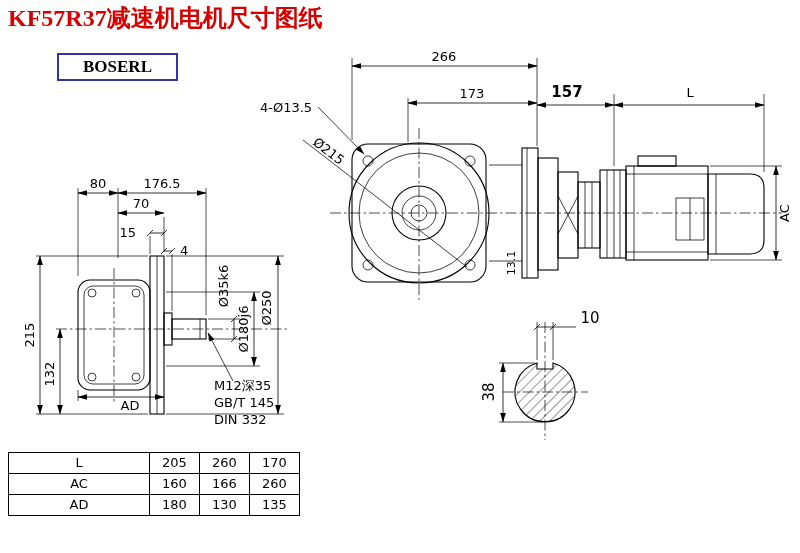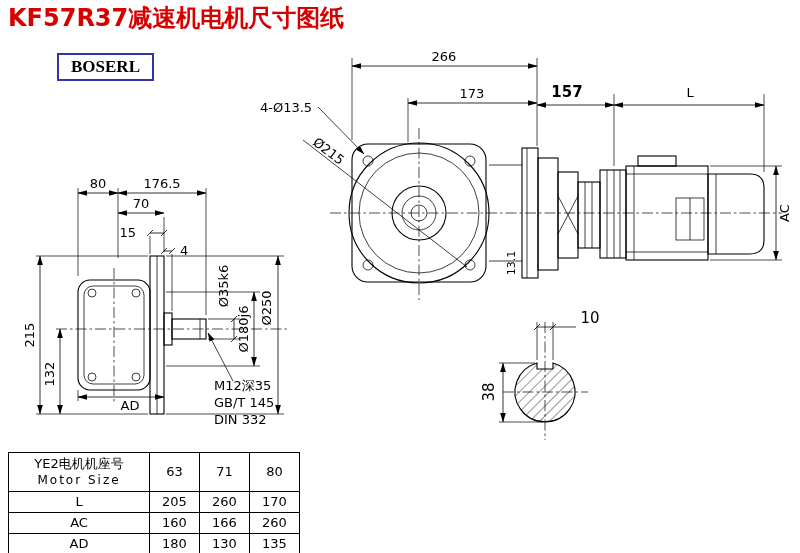--- a/index.html
+++ b/index.html
@@ -1,19 +1,19 @@
 <!DOCTYPE html>
 <html><head>
 <meta charset="utf-8">
 <style>
   html,body{margin:0;padding:0;background:#fff;}
   #page{position:relative;width:800px;height:553px;background:#fff;overflow:hidden;
         font-family:"DejaVu Sans","Liberation Sans",sans-serif;}
-  #title{position:absolute;left:8px;top:2px;font-size:24px;font-weight:bold;color:#d60000;white-space:nowrap;}
-  #logo{position:absolute;left:57px;top:53px;border:2px solid #3434a8;padding:2px 12px;
+  #title{position:absolute;left:8px;top:2px;font-size:24px;font-weight:bold;color:#d60000;white-space:nowrap;font-family:Liberation Serif, serif;}
+  #logo{position:absolute;left:57px;top:53px;border:2px solid #3434a8;padding:2px 24px;
         font-family:"Liberation Serif","DejaVu Serif",serif;font-size:17px;font-weight:600;color:#000;background:#fff;}
   svg{position:absolute;left:0;top:0;}
   .ln{stroke:#000;stroke-width:1.1;fill:none;}
   .thin{stroke:#000;stroke-width:.75;fill:none;}
   .ext{stroke:#000;stroke-width:.7;fill:none;}
   .dim{stroke:#000;stroke-width:.8;fill:none;}
   .cl{stroke:#000;stroke-width:.7;fill:none;stroke-dasharray:11 3 2.5 3;}
   text.dt{font-family:"DejaVu Sans",sans-serif;font-size:13px;fill:#000;}
   text.dt-s{font-family:"DejaVu Sans",sans-serif;font-size:11px;fill:#000;}
   text.dt-l{font-family:"DejaVu Sans",sans-serif;font-size:15px;fill:#000;}
@@ -243,29 +243,20 @@
         <line class="ext" x1="535" y1="363" x2="499" y2="363"></line>
         <line class="ext" x1="543" y1="422" x2="499" y2="422"></line>
         <line class="dim" x1="503" y1="363" x2="503" y2="422" marker-start="url(#arr)" marker-end="url(#arr)"></line>
         <text class="dt-l" x="494" y="392" transform="rotate(-90 494 392)" text-anchor="middle">38</text>
       </g>
     </g>
   </svg>
 
   <table id="size-table">
     <tbody>
-        <tr class="hd">
-      <td class="c0">
-        <div>YE2电机机座号</div>
-        <div class="en">Motor Size</div>
-      </td>
-      <td class="cv">63</td>
-      <td class="cv">71</td>
-      <td class="cv">80</td>
-    </tr>
     <tr class="rw">
       <td class="c0">L</td>
       <td class="cv">205</td>
       <td class="cv">260</td>
       <td class="cv">170</td>
     </tr>
     <tr class="rw">
       <td class="c0">AC</td>
       <td class="cv">160</td>
       <td class="cv">166</td>

